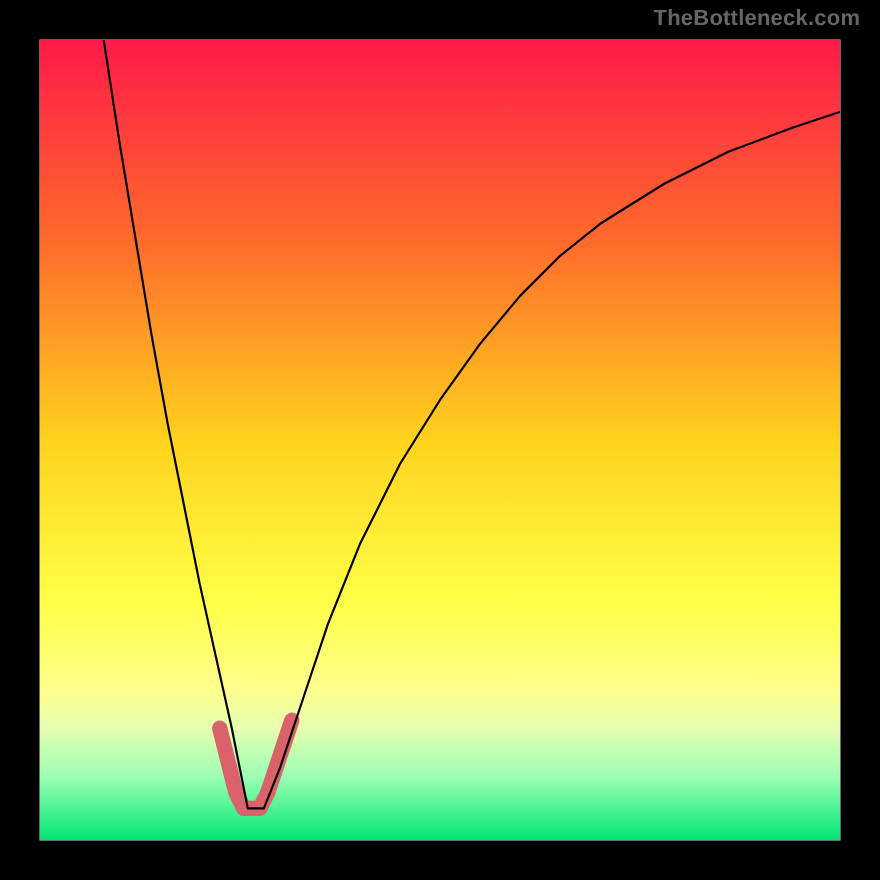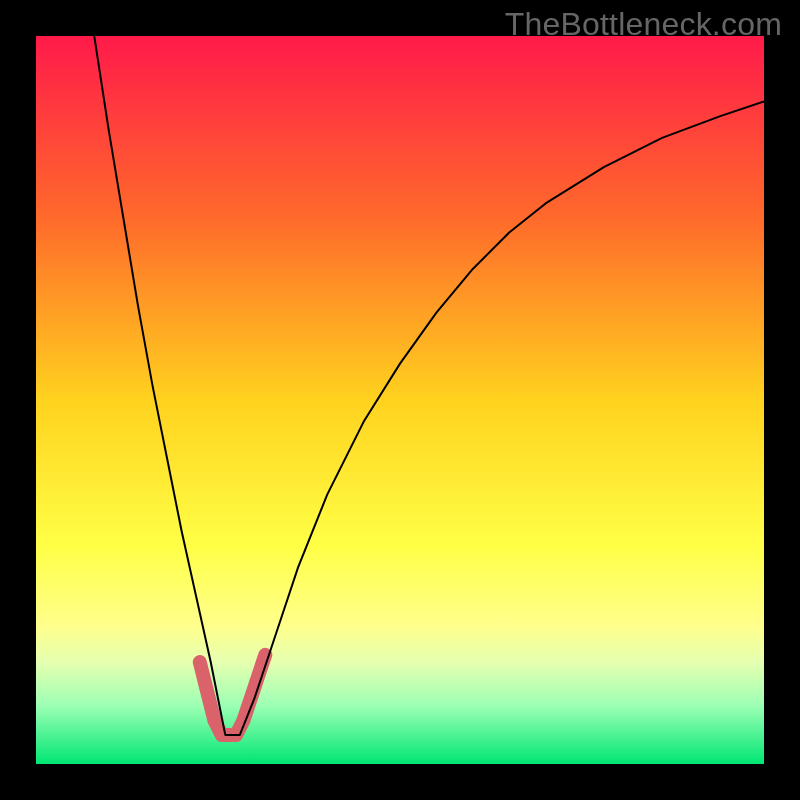--- a/index.html
+++ b/index.html
@@ -8,24 +8,25 @@
     width: 800px;
     height: 800px;
     background: #000;
     position: relative;
   }
   .watermark {
     position: absolute;
     top: 6px;
     right: 18px;
     font-family: Arial, Helvetica, sans-serif;
-    font-size: 32px;
+    font-size: 20px;
     color: #666;
     letter-spacing: 0.2px;
     z-index: 10;
+    font-weight: bold;
   }
   .plot-area {
     position: absolute;
     left: 36px;
     top: 36px;
     width: 728px;
     height: 728px;
     overflow: hidden;
     background: #fff;
   }

